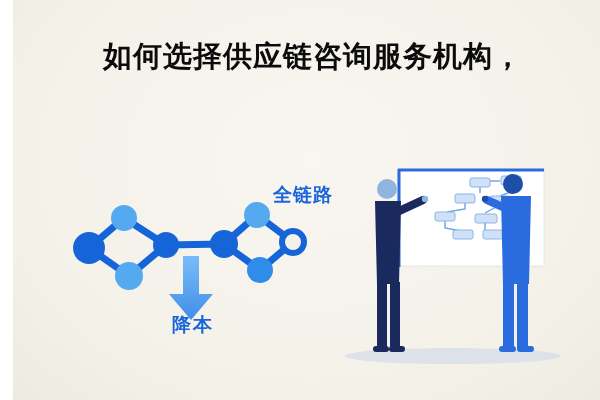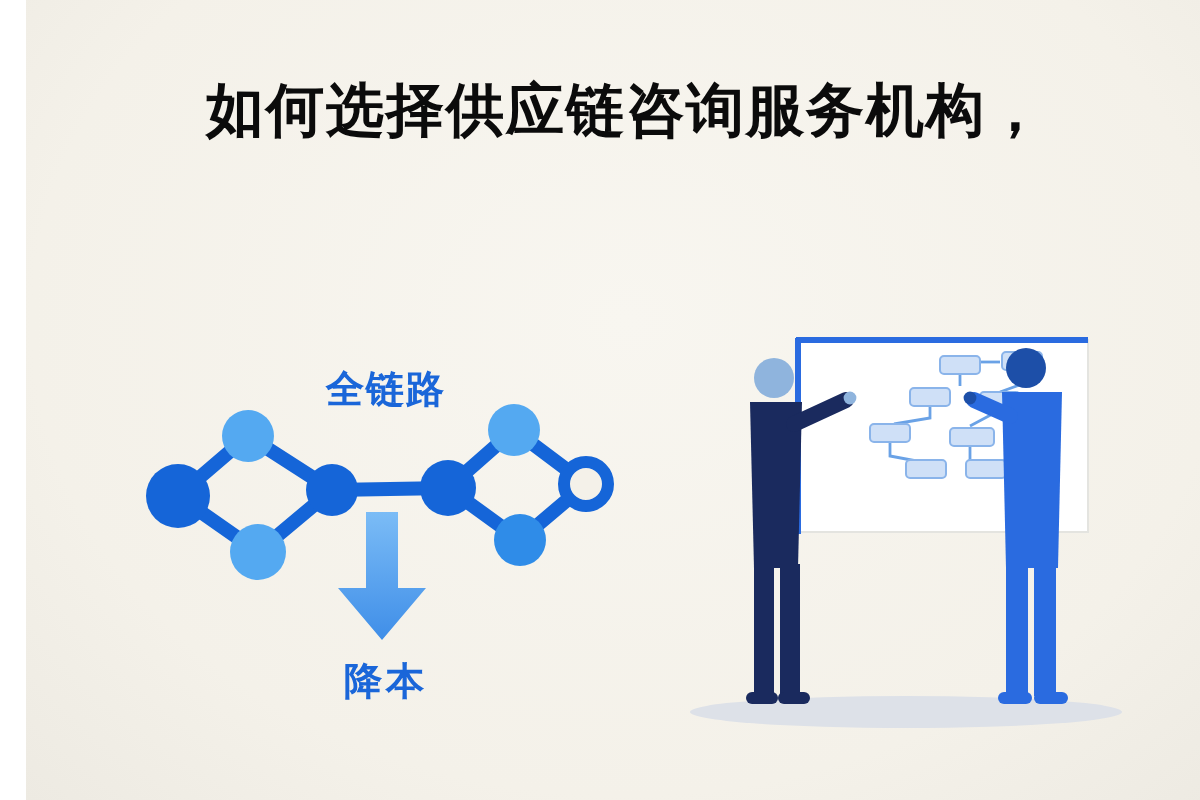--- a/index.html
+++ b/index.html
@@ -13,27 +13,27 @@
     background:radial-gradient(ellipse at 50% 40%, #f8f6f0 0%, #f4f1e9 70%, #edeae2 100%);
     margin-left:13px;
   }
   .title{
     position:absolute;top:36px;left:0;width:600px;
     text-align:center;color:#0b0b0b;font-weight:900;
     font-size:29px;line-height:41px;letter-spacing:1px;
   }
   .chain-group{position:absolute;left:40px;top:182px;width:280px;height:180px;}
   .chain-label{
-    position:absolute;left:0;top:0;width:280px;text-align:center;
+    position:absolute;left:0;top:0;width:280px;text-align:right;
     color:#1a66d9;font-weight:900;font-size:19px;letter-spacing:1px;
   }
   .chain-svg{position:absolute;left:8px;top:18px;}
   .arrow-svg{position:absolute;left:108px;top:72px;}
   .result-label{
-    position:absolute;left:0;top:146px;width:280px;text-align:center;
+    position:absolute;left:0;top:130px;width:280px;text-align:center;
     color:#1a66d9;font-weight:900;font-size:19px;letter-spacing:2px;
   }
   .scene-svg{position:absolute;left:322px;top:156px;}
 </style>
 </head>
 <body>
 
 <div class="canvas">
 
   <div class="title">

